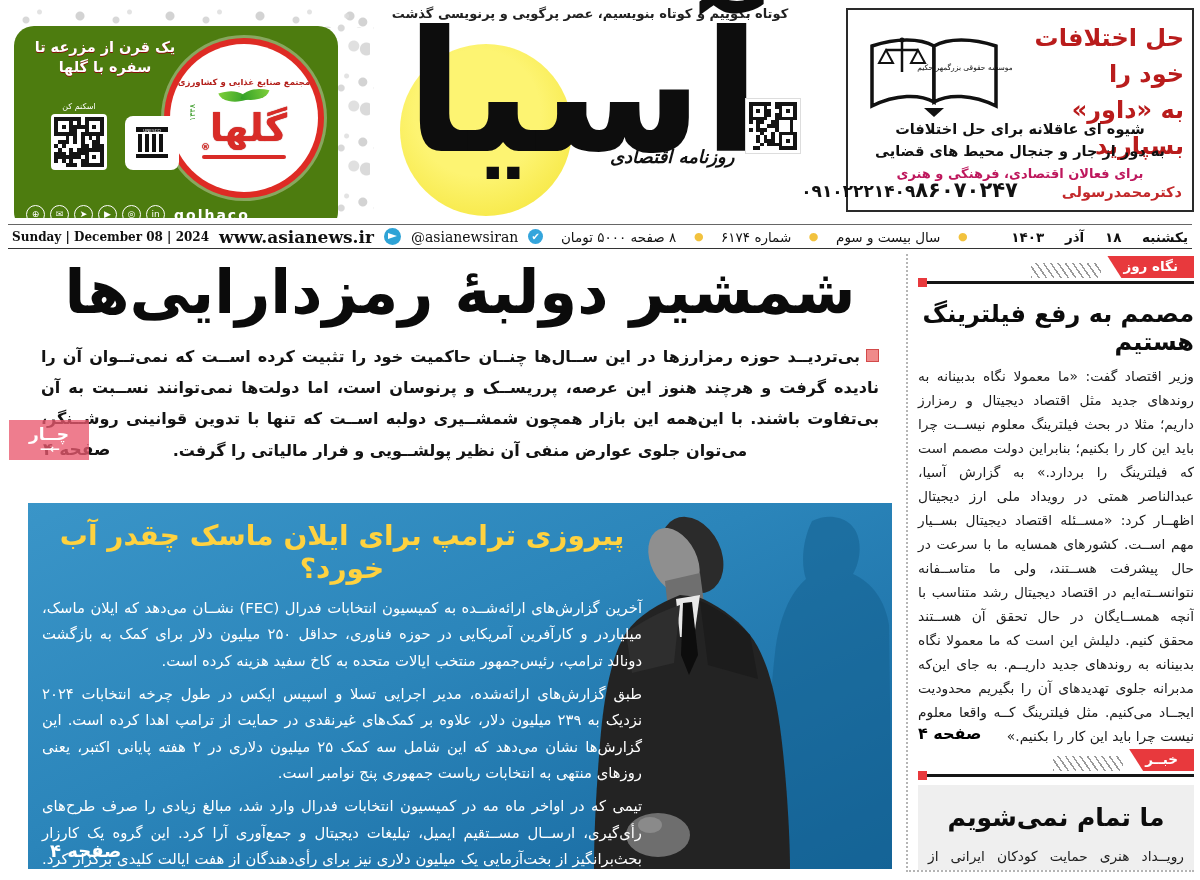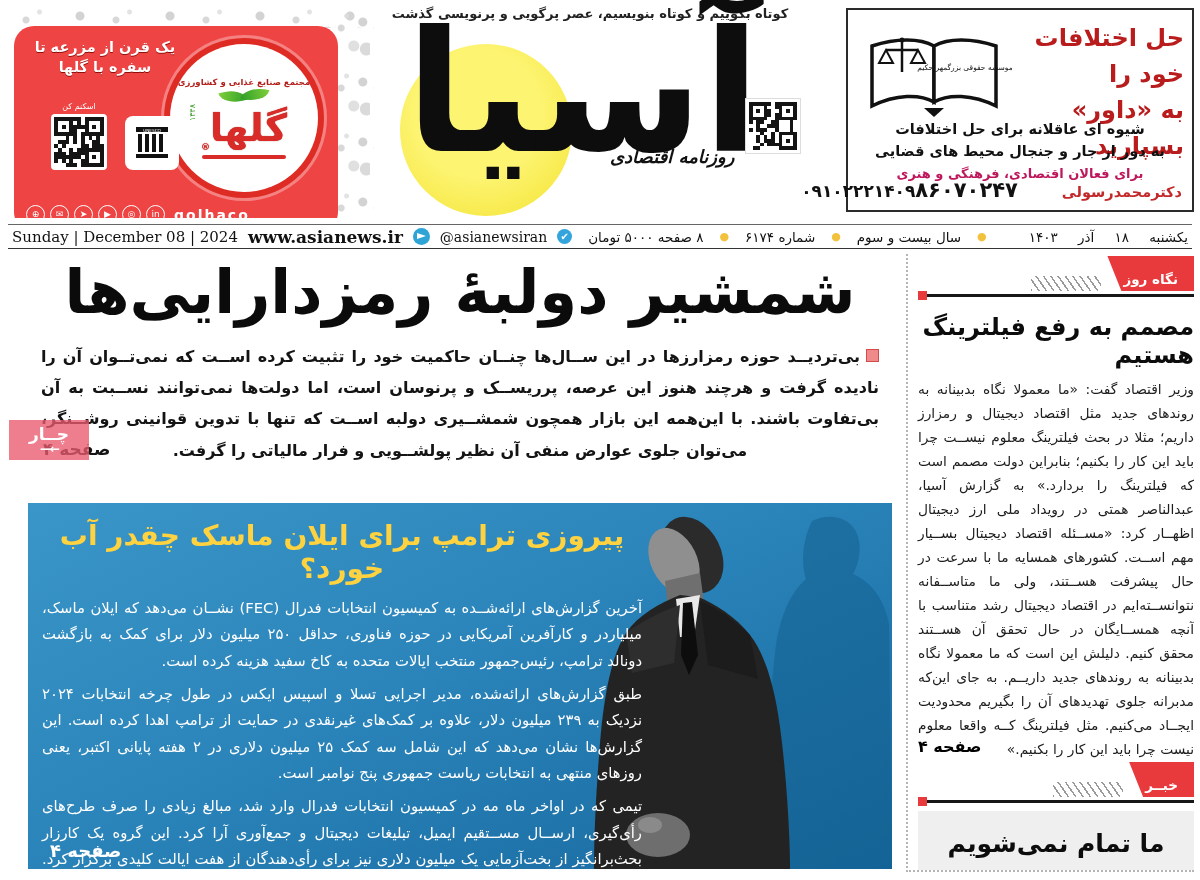--- a/index.html
+++ b/index.html
@@ -9,21 +9,21 @@
   .golha{position:absolute;left:8px;top:4px;width:366px;height:214px;background:#fff;overflow:hidden;}
   .spice-strip{position:absolute;background:
       radial-gradient(circle at 20% 40%, #cfcfcf 0 3px, transparent 4px),
       radial-gradient(circle at 55% 70%, #d9d9d9 0 5px, transparent 6px),
       radial-gradient(circle at 80% 30%, #c9c9c9 0 4px, transparent 5px),
       radial-gradient(circle at 35% 20%, #dddddd 0 2px, transparent 3px),
       radial-gradient(circle at 90% 75%, #d2d2d2 0 6px, transparent 7px);
       background-size:90px 40px;opacity:.8;}
   .spice-top{left:0;top:0;width:366px;height:24px;}
   .spice-right{right:0;top:0;width:40px;height:214px;background-size:36px 60px;}
-  .golha-red{position:absolute;left:6px;top:22px;width:324px;height:206px;background:#ef4444;border-radius:20px;}
+  .golha-red{position:absolute;left:6px;top:22px;width:324px;height:206px;background:#4d7c0f;border-radius:20px;}
   .golha-slogan{position:absolute;left:6px;top:12px;width:170px;text-align:center;color:#fff;
       font-size:14.5px;font-weight:bold;line-height:1.35;text-shadow:0 1px 0 #8c0f0c;}
   .golha-circle{position:absolute;left:156px;top:18px;width:148px;height:148px;border-radius:50%;
       background:#fff;box-shadow:0 0 0 6px #de2b24,0 0 0 9px #ffffff55;display:flex;flex-direction:column;
       align-items:center;justify-content:center;}
   .golha-sub{font-size:8.5px;color:#b3201b;font-weight:bold;margin-bottom:0;}
   .leaves{position:relative;width:60px;height:22px;}
   .leaf{position:absolute;width:26px;height:15px;background:linear-gradient(120deg,#7fcf3a,#2e9e27);
       border-radius:0 100% 0 100%;}
   .leaf.l1{left:6px;top:2px;transform:rotate(-18deg);}
@@ -62,24 +62,24 @@
       color:#111;line-height:1.55;}
   .legal-aud{position:absolute;left:0;top:156px;width:100%;text-align:center;font-size:13px;font-weight:bold;color:#be185d;}
   .legal-foot{position:absolute;left:10px;right:10px;bottom:8px;display:flex;align-items:baseline;justify-content:space-between;}
   .legal-name{color:#c3292b;font-weight:bold;font-size:14.5px;margin-left:44px;}
   .legal-ph1{font-weight:bold;font-size:21px;color:#111;}
   .legal-ph2{font-weight:bold;font-size:17px;color:#111;direction:ltr;}
   
   .dateline{position:absolute;left:8px;top:224px;width:1184px;height:25px;border-top:1px solid #666;
       border-bottom:1.5px solid #333;display:flex;align-items:center;justify-content:space-between;
       font-size:13.5px;color:#111;box-sizing:border-box;padding:0 4px;}
-  .fa-date{font-weight:normal;word-spacing:16px;margin-left:26px;}
+  .fa-date{font-weight:bold;word-spacing:16px;margin-left:26px;}
   .dot{color:#f2c23e;font-size:11px;}
   .en-group{display:flex;direction:ltr;align-items:center;gap:10px;font-family:"DejaVu Serif",serif;}
-  .en-date{font-size:15px;}
+  .en-date{font-size:12px;font-weight:bold;}
   .site-url{font-size:17px;font-weight:bold;color:#111;text-decoration:none;text-align:right;}
   .tg{width:17px;height:17px;border-radius:50%;background:#2ea3d6;position:relative;}
   .tg::after{content:"";position:absolute;left:4px;top:5px;border-left:9px solid #fff;
       border-top:3.5px solid transparent;border-bottom:3.5px solid transparent;}
   .handle{font-size:14px;color:#111;text-decoration:none;}
   .verified{width:15px;height:15px;border-radius:50%;background:#34a5dc;color:#fff;font-size:10px;
       display:flex;align-items:center;justify-content:center;}
   
   .lead{position:absolute;left:28px;top:256px;width:864px;}
   .lead h1{margin:0;font-size:61px;font-weight:bold;text-align:center;color:#0b0b0b;letter-spacing:-2px;}
@@ -96,21 +96,21 @@
       background:linear-gradient(155deg,#3a95c8 0%,#2b85ba 45%,#16679e 100%);overflow:hidden;}
   .musk-col{position:absolute;left:14px;top:12px;width:600px;}
   .musk-title{font-size:28px;font-weight:bold;color:#ffd23f;text-align:center;margin:4px 0 10px;}
   .musk-col p{margin:0 0 7px;font-size:14.8px;line-height:1.78;color:#fff;text-align:justify;}
   .musk-pref{position:absolute;left:22px;bottom:8px;color:#fff;font-weight:bold;font-size:18px;}
   .musk-art{position:absolute;right:0;top:0;height:100%;}
   
   .sidebar{position:absolute;left:906px;top:254px;width:288px;height:618px;box-sizing:border-box;
       border-left:2px dotted #b5b5b5;border-bottom:2px dotted #b5b5b5;padding:0 0 0 10px;overflow:hidden;}
   .sec-head{display:flex;align-items:flex-end;margin-top:2px;}
-  .sec-label{background:#e8393d;color:#fff;font-size:13.5px;font-weight:bold;padding:15px 16px 4px;
+  .sec-label{background:#e8393d;color:#fff;font-size:13.5px;font-weight:bold;padding:2px 16px 4px;
       clip-path:polygon(0 0,100% 0,100% 100%,14px 100%);}
   .hatch{width:70px;height:15px;margin:0 6px 0 0;
       background:repeating-linear-gradient(55deg,#9a9a9a 0 1.5px,transparent 1.5px 6px);}
   .sec-rule{position:relative;border-top:3.5px solid #161616;margin-top:3px;}
   .sec-rule::before{content:"";position:absolute;left:0;top:-6px;width:9px;height:9px;background:#e8393d;}
   .sb-head1{font-size:24px;font-weight:bold;text-align:right;margin:16px 0 8px;color:#0c0c0c;}
   .sb-body{position:relative;font-size:13.8px;line-height:1.74;text-align:justify;color:#1d1d1d;}
   .sb-pref{text-align:left;font-weight:bold;font-size:16px;margin:-24px 0 6px;}
   .graybox{background:#efefef;padding:14px 10px 8px;margin-top:8px;}
   .sb-head2{font-size:25px;font-weight:bold;text-align:center;margin:4px 0 12px;color:#0c0c0c;}

